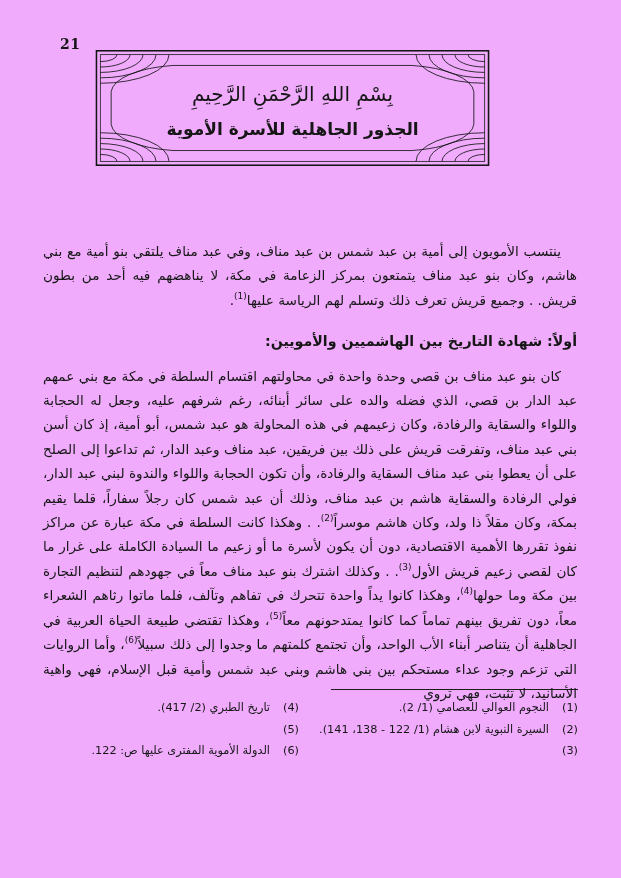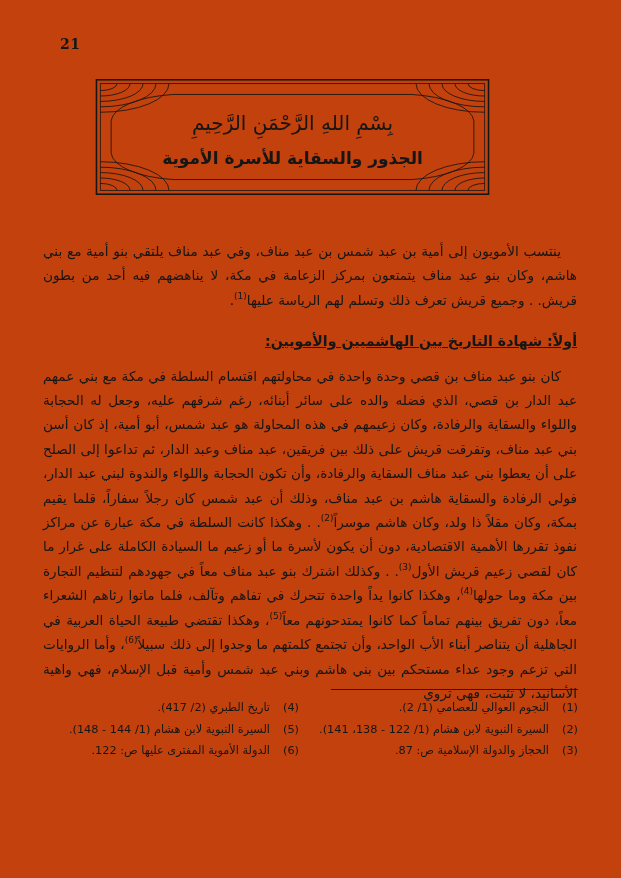--- a/index.html
+++ b/index.html
@@ -1,49 +1,49 @@
 <!DOCTYPE html>
 <html lang="ar"><head>
 <meta charset="utf-8">
 <style>
   html, body { margin: 0; padding: 0; background: #e8e8e8; }
   .page {
     width: 621px; height: 878px;
-    background: #c2410c;
+    background: #f0abfc;
     position: relative;
     color: #161616;
     font-family: "DejaVu Sans", "Liberation Sans", sans-serif;
     direction: rtl;
     overflow: hidden;
     box-sizing: border-box;
   }
   .page-number {
     position: absolute; top: 36px; left: 60px;
     direction: ltr;
     font-family: "DejaVu Serif", "Liberation Serif", serif;
     font-weight: 700; font-size: 14px; letter-spacing: 0.5px;
   }
   
-  .header-box { position: absolute; top: 79px; right: 56px; width: 509px; height: 116px; padding-left: 36px; }
+  .header-box { position: absolute; top: 50px; right: 56px; width: 509px; height: 116px; padding-left: 36px; }
   .frame-svg { position: absolute; left: 0; top: 0; width: 100%; height: 100%; }
   .header-text {
     position: absolute; left: 0; top: 0; right: 0; bottom: 0;
     display: flex; flex-direction: column; align-items: center; justify-content: center;
     gap: 13px; padding-top: 4px;
   }
   .bismillah { font-size: 20px; font-weight: 400; letter-spacing: 1px; }
   .box-title { font-size: 17px; font-weight: 700; }
   
   .body-text {
     position: absolute; top: 239px; right: 44px; width: 534px;
     font-size: 13.6px; line-height: 24.4px;
     text-align: justify;
   }
   .para { margin: 0; text-indent: 16px; }
-  .section-heading { margin: 17px 0 10px 0; font-size: 14.2px; font-weight: 700; text-indent: 0; text-decoration: underline; }
+  .section-heading { margin: 17px 0 10px 0; font-size: 14.2px; font-weight: 700; text-indent: 0; }
   sup.fnref { font-size: 9px; line-height: 0; vertical-align: super; }
   
   .footnotes { position: absolute; top: 689px; right: 43px; left: 36px; font-size: 11.3px; }
   .fn-sep { width: 247px; border-top: 1.6px solid #1c1c1c; margin-bottom: 7px; }
   .fn-cols { display: flex; gap: 16px; align-items: flex-start; }
   .fn-col { flex: 1 1 0; min-width: 0; }
   .fn-item { display: flex; gap: 7px; line-height: 21.5px; }
   .fn-num { flex: 0 0 auto; min-width: 22px; }
   .fn-text { text-align: justify; }
 </style>
@@ -87,21 +87,21 @@
           <path d="M 55.2 0 A 55.2 23 0 0 1 0 23"></path>
           <path d="M 72 0 A 72 30 0 0 1 0 30"></path>
           <path d="M 88.8 0 A 88.8 37 0 0 1 0 37"></path>
         </g>
 
         <path stroke-width="1.1" d="M 100 20 H 409 A 95 36 0 0 1 489 54 V 96 A 95 36 0 0 1 409 130 H 100 A 95 36 0 0 1 20 96 V 54 A 95 36 0 0 1 100 20 Z"></path>
       </g>
     </svg>
     <div class="header-text">
       <div class="bismillah">بِسْمِ اللهِ الرَّحْمَنِ الرَّحِيمِ</div>
-      <div class="box-title">الجذور والسقاية للأسرة الأموية</div>
+      <div class="box-title">الجذور الجاهلية للأسرة الأموية</div>
     </div>
   </div>
 
   <div class="body-text">
     <p class="para"><span>ينتسب الأمويون إلى أمية بن عبد شمس بن عبد مناف، وفي عبد مناف يلتقي بنو أمية مع بني هاشم، وكان بنو عبد مناف يتمتعون بمركز الزعامة في مكة، لا يناهضهم فيه أحد من بطون قريش. . وجميع قريش تعرف ذلك وتسلم لهم الرياسة عليها</span><sup class="fnref">(1)</sup><span>.</span></p>
 
     <h2 class="section-heading">أولاً: شهادة التاريخ بين الهاشميين والأمويين:</h2>
 
     <p class="para"><span>كان بنو عبد مناف بن قصي وحدة واحدة في محاولتهم اقتسام السلطة في مكة مع بني عمهم عبد الدار بن قصي، الذي فضله والده على سائر أبنائه، رغم شرفهم عليه، وجعل له الحجابة واللواء والسقاية والرفادة، وكان زعيمهم في هذه المحاولة هو عبد شمس، أبو أمية، إذ كان أسن بني عبد مناف، وتفرقت قريش على ذلك بين فريقين، عبد مناف وعبد الدار، ثم تداعوا إلى الصلح على أن يعطوا بني عبد مناف السقاية والرفادة، وأن تكون الحجابة واللواء والندوة لبني عبد الدار، فولي الرفادة والسقاية هاشم بن عبد مناف، وذلك أن عبد شمس كان رجلاً سفاراً، قلما يقيم بمكة، وكان مقلاً ذا ولد، وكان هاشم موسراً</span><sup class="fnref">(2)</sup><span>. . وهكذا كانت السلطة في مكة عبارة عن مراكز نفوذ تقررها الأهمية الاقتصادية، دون أن يكون لأسرة ما أو زعيم ما السيادة الكاملة على غرار ما كان لقصي زعيم قريش الأول</span><sup class="fnref">(3)</sup><span>. . وكذلك اشترك بنو عبد مناف معاً في جهودهم لتنظيم التجارة بين مكة وما حولها</span><sup class="fnref">(4)</sup><span>، وهكذا كانوا يداً واحدة تتحرك في تفاهم وتآلف، فلما ماتوا رثاهم الشعراء معاً، دون تفريق بينهم تماماً كما كانوا يمتدحونهم معاً</span><sup class="fnref">(5)</sup><span>، وهكذا تقتضي طبيعة الحياة العربية في الجاهلية أن يتناصر أبناء الأب الواحد، وأن تجتمع كلمتهم ما وجدوا إلى ذلك سبيلاً</span><sup class="fnref">(6)</sup><span>، وأما الروايات التي تزعم وجود عداء مستحكم بين بني هاشم وبني عبد شمس وأمية قبل الإسلام، فهي واهية الأسانيد، لا تثبت، فهي تروي</span></p>
   </div>
@@ -113,31 +113,29 @@
         <div class="fn-item">
           <span class="fn-num">(1)</span>
           <span class="fn-text">النجوم العوالي للعصامي (1/ 2).</span>
         </div>
         <div class="fn-item">
           <span class="fn-num">(2)</span>
           <span class="fn-text">السيرة النبوية لابن هشام (1/ 122 - 138، 141).</span>
         </div>
         <div class="fn-item">
           <span class="fn-num">(3)</span>
-          <span class="fn-text">الحجاز والدولة الإسلامية ص: 87.</span>
         </div>
       </div>
       <div class="fn-col">
         <div class="fn-item">
           <span class="fn-num">(4)</span>
           <span class="fn-text">تاريخ الطبري (2/ 417).</span>
         </div>
         <div class="fn-item">
           <span class="fn-num">(5)</span>
-          <span class="fn-text">السيرة النبوية لابن هشام (1/ 144 - 148).</span>
         </div>
         <div class="fn-item">
           <span class="fn-num">(6)</span>
           <span class="fn-text">الدولة الأموية المفترى عليها ص: 122.</span>
         </div>
       </div>
     </div>
   </div>
 
 </div>

